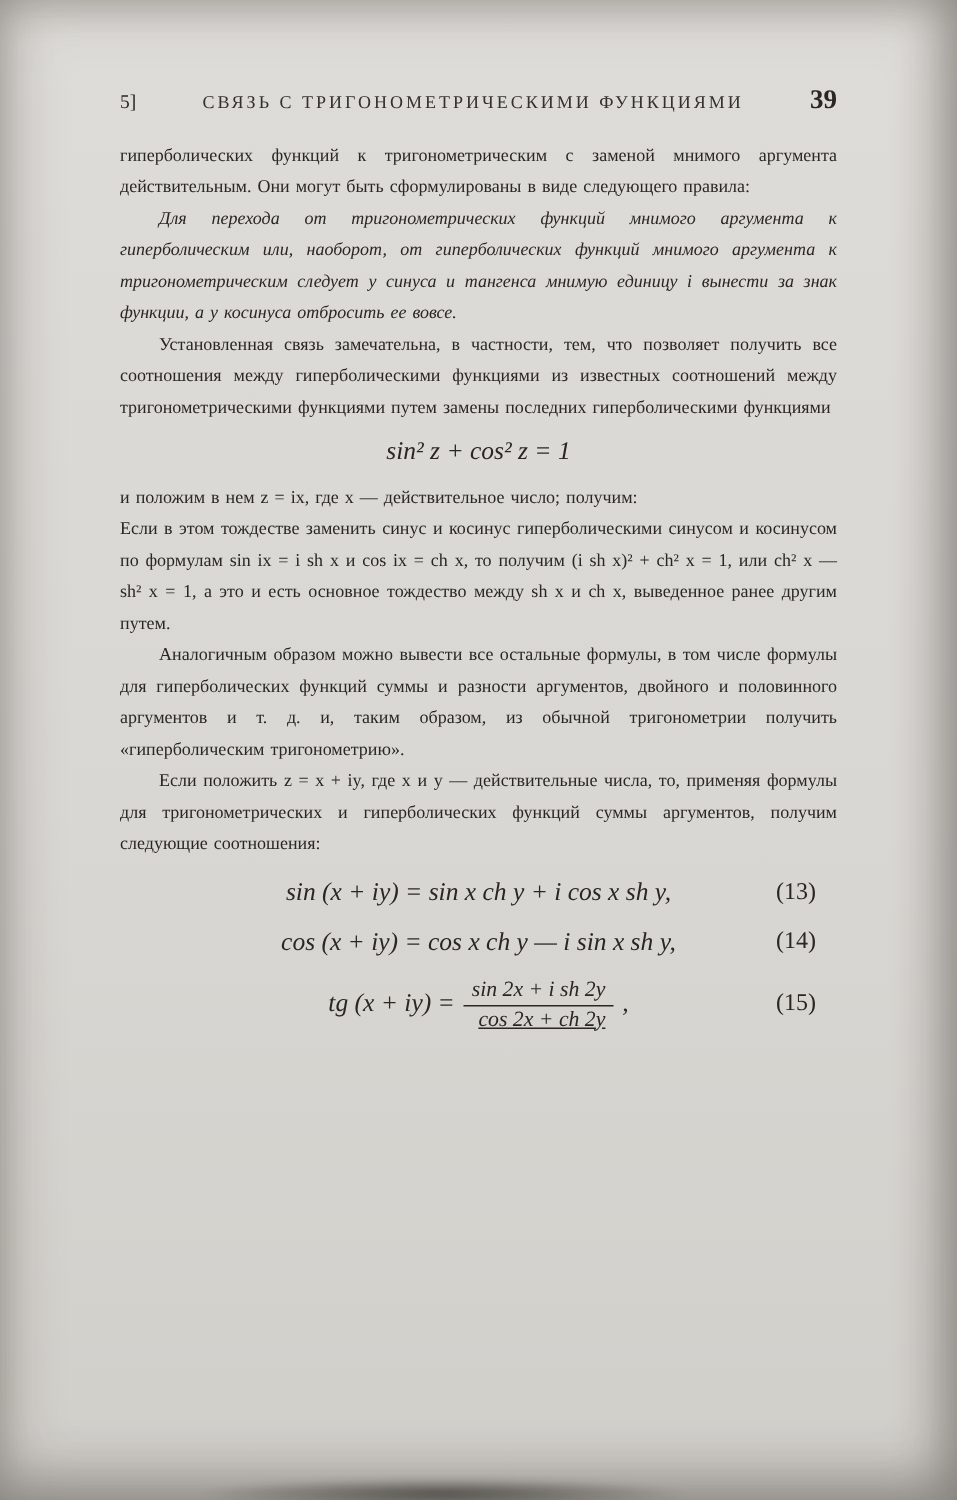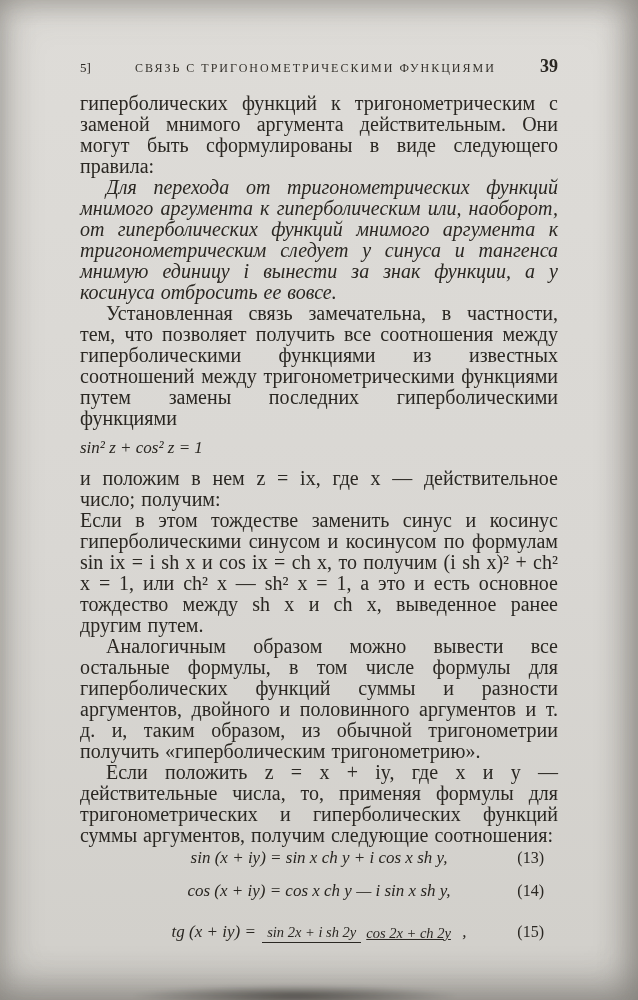--- a/index.html
+++ b/index.html
@@ -50,54 +50,54 @@
     font-size: 12px;
     letter-spacing: 2px;
     font-weight: 400;
     color: #34312b;
     text-align: right;
   }
   .runhead .rh-sec { font-size: 13px; }
   .runhead .rh-page { font-size: 18px; font-weight: bold; }
   p.body {
     margin: 0;
-    font-size: 20px;
+    font-size: 12px;
     line-height: 21px;
     text-align: justify;
     word-spacing: 1px;
   }
   p.indent { text-indent: 26px; }
   p.italic { font-style: italic; }
   .formula {
     margin: 8px 0 9px 0;
-    text-align: left;
+    text-align: center;
     font-size: 17px;
     font-style: italic;
     line-height: 22px;
   }
-  .eq-block { }
+  .eq-block { margin-top: 10px; }
   .eq-row {
     position: relative;
     text-align: center;
     font-size: 17px;
     font-style: italic;
     line-height: 24px;
     margin-bottom: 9px;
   }
   .eq-num {
     position: absolute;
     right: 14px;
     top: 50%;
     transform: translateY(-50%);
     font-style: normal;
     font-size: 16px;
   }
   .frac {
     display: inline-flex;
-    flex-direction: row;
+    flex-direction: column;
     vertical-align: middle;
     text-align: right;
     font-size: 14.5px;
     line-height: 17px;
     margin: 0 2px;
   }
   .frac .num { border-bottom: 1.2px solid #2a2722; padding: 0 5px 1px 5px; }
   .frac .den { padding: 1px 5px 0 5px; text-decoration: underline; }
   .eq-tall { line-height: 40px; }
 </style>

